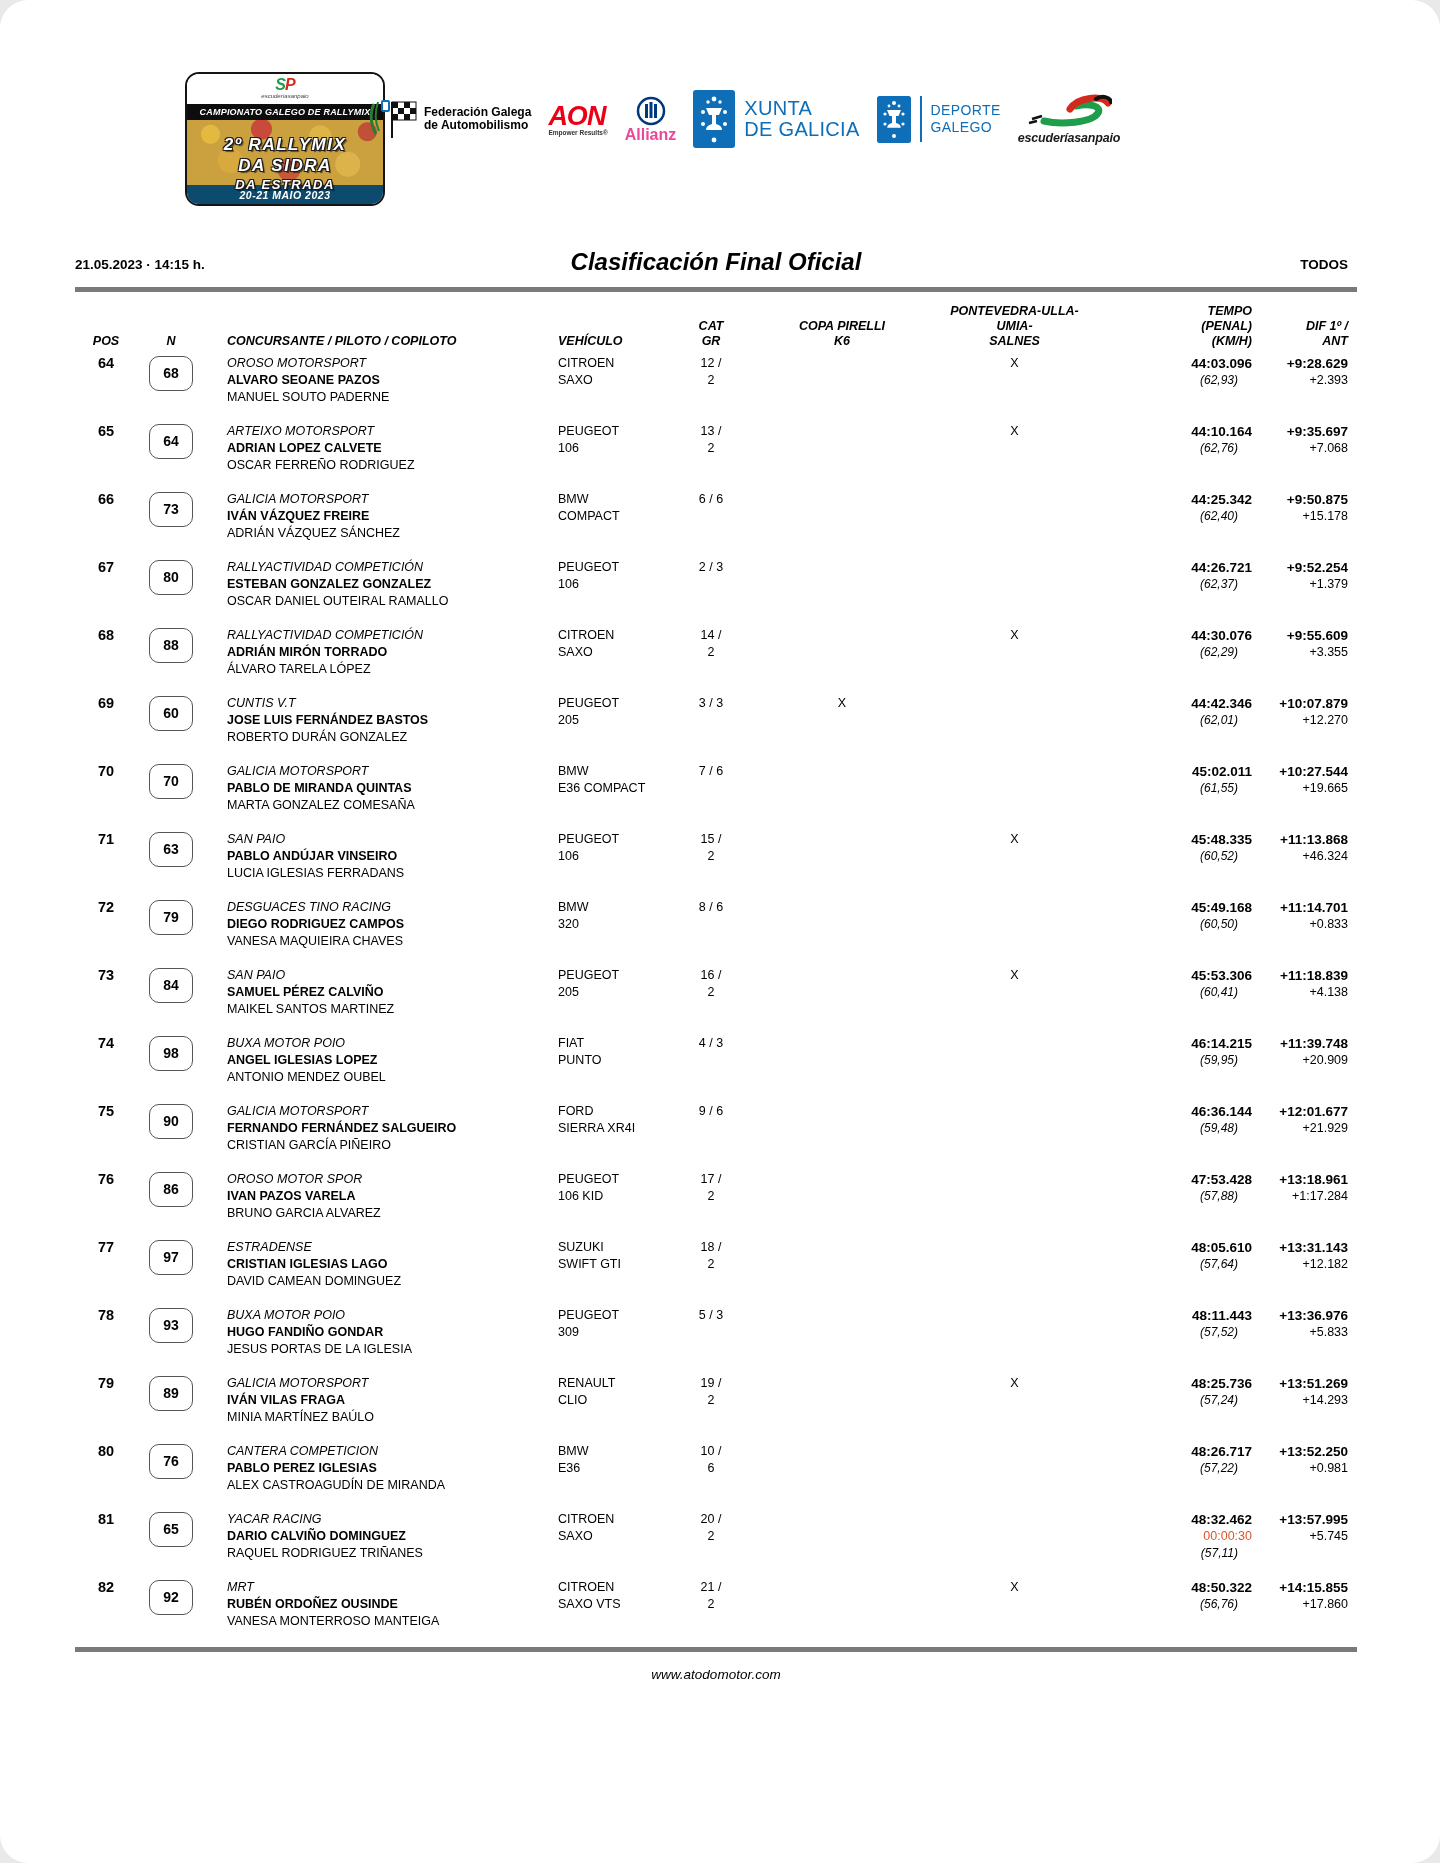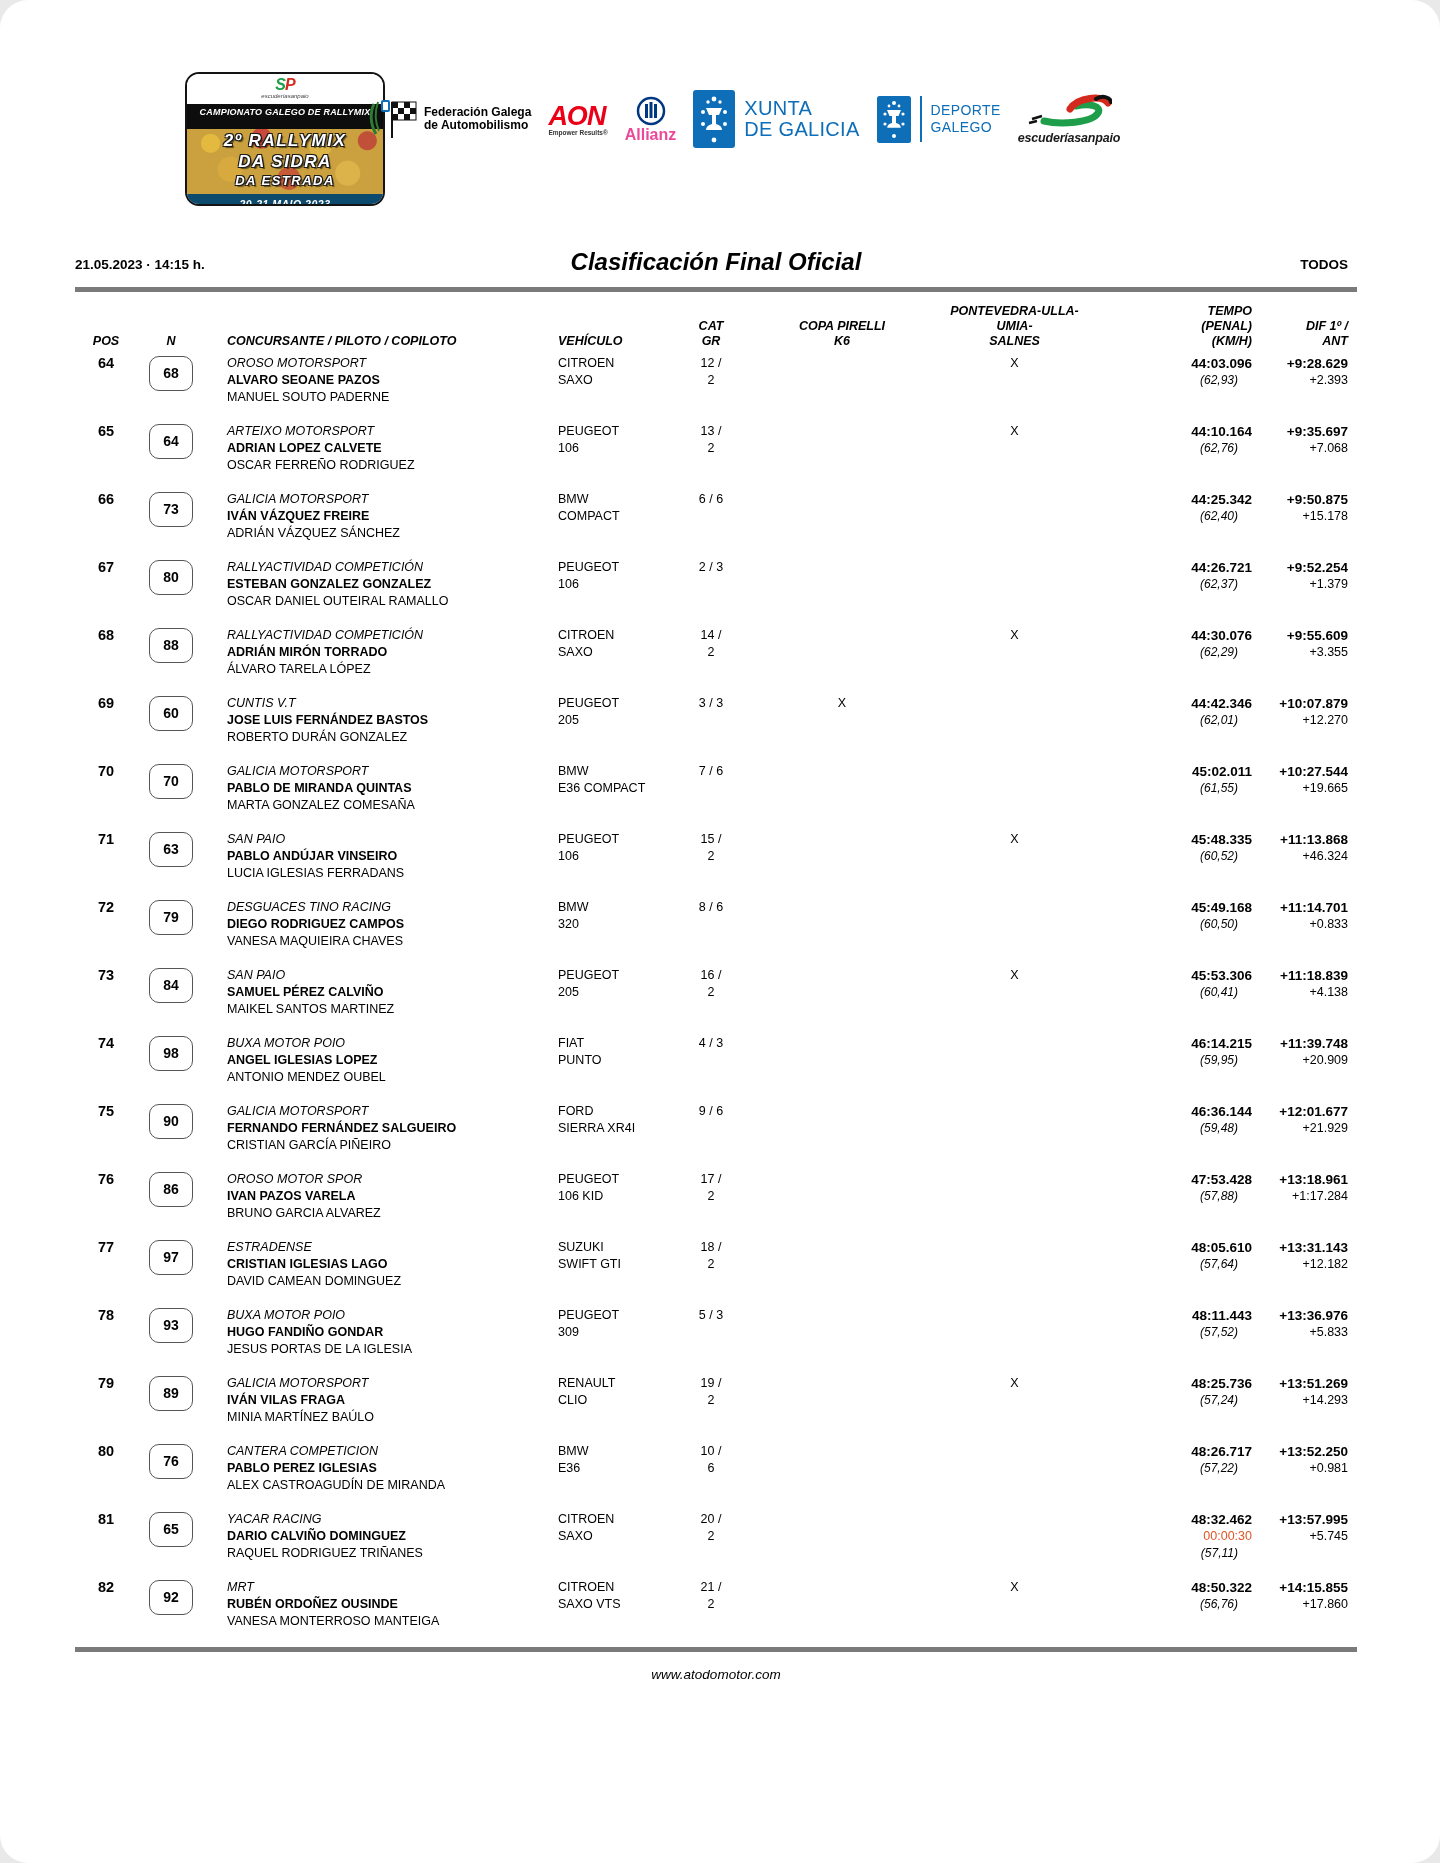--- a/index.html
+++ b/index.html
@@ -11,22 +11,22 @@
   
   .logo-strip { position:relative; height:140px; }
 
   .plate { position:absolute; left:110px; top:0; width:200px; height:134px;
            border:2px solid #141414; border-radius:14px; overflow:hidden; background:#fff; }
   .plate-top { height:30px; text-align:center; padding-top:2px; background:#fff; }
   .plate-sp { font-style:italic; font-weight:bold; font-size:16px; line-height:17px; letter-spacing:-1px;}
   .plate-sp .sp-s { color:#1e9e4a; } .plate-sp .sp-p { color:#d42a1e; }
   .plate-spsub { font-size:6px; color:#444; line-height:6px; font-style:italic; }
   .plate-band { background:#0d0d0d; color:#fff; font-style:italic; font-weight:bold;
-                font-size:9px; text-align:center; line-height:16px; height:25px; letter-spacing:.2px; }
-  .plate-apples { height:65px; text-align:center; padding-top:1px;
+                font-size:9px; text-align:center; line-height:16px; height:16px; letter-spacing:.2px; }
+  .plate-apples { height:65px; text-align:center; padding-top:14px;
     background:
       radial-gradient(circle at 12% 22%, #e3b93f 0 9px, rgba(0,0,0,0) 10px),
       radial-gradient(circle at 38% 14%, #c9493a 0 10px, rgba(0,0,0,0) 11px),
       radial-gradient(circle at 68% 26%, #ddb446 0 11px, rgba(0,0,0,0) 12px),
       radial-gradient(circle at 92% 18%, #c05038 0 9px, rgba(0,0,0,0) 10px),
       radial-gradient(circle at 22% 62%, #d8a93e 0 12px, rgba(0,0,0,0) 13px),
       radial-gradient(circle at 52% 76%, #c75a36 0 11px, rgba(0,0,0,0) 12px),
       radial-gradient(circle at 82% 68%, #dcb34a 0 12px, rgba(0,0,0,0) 13px),
       #caa13e; }
   .plate-apples div { color:#fff; font-weight:bold; font-style:italic; letter-spacing:1.5px;

